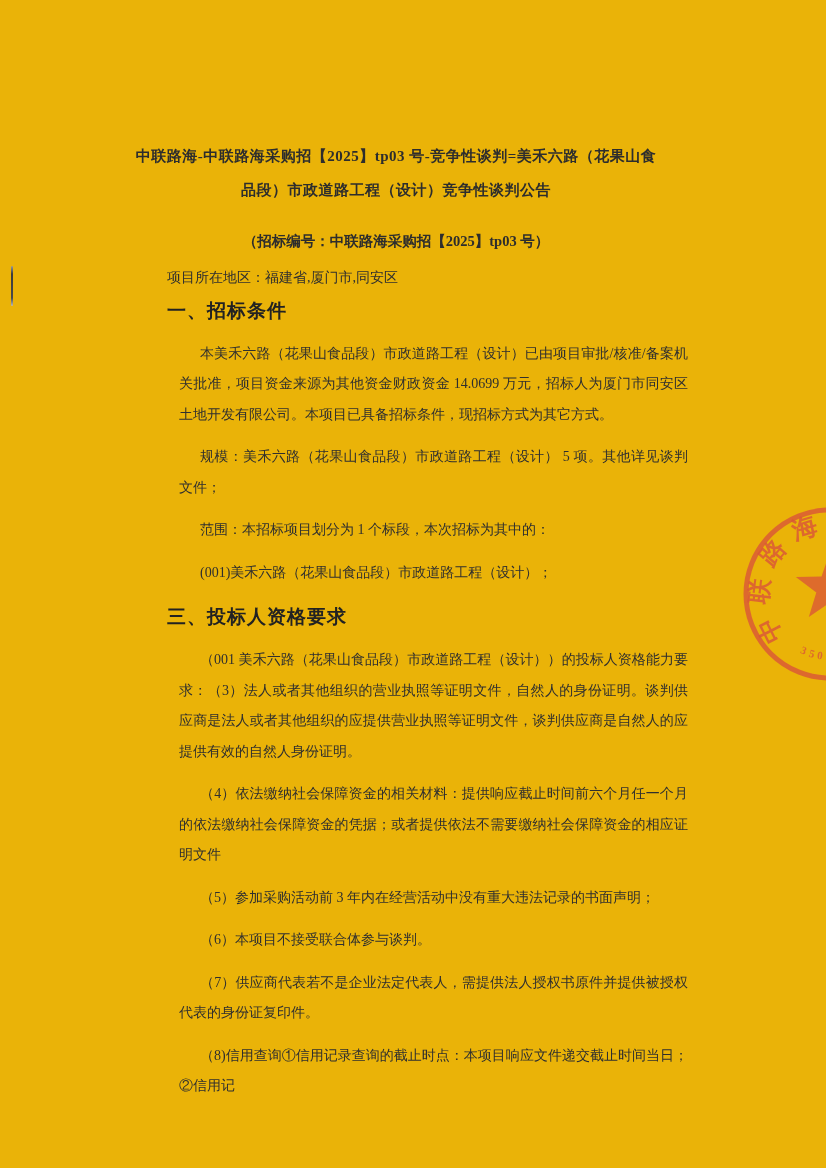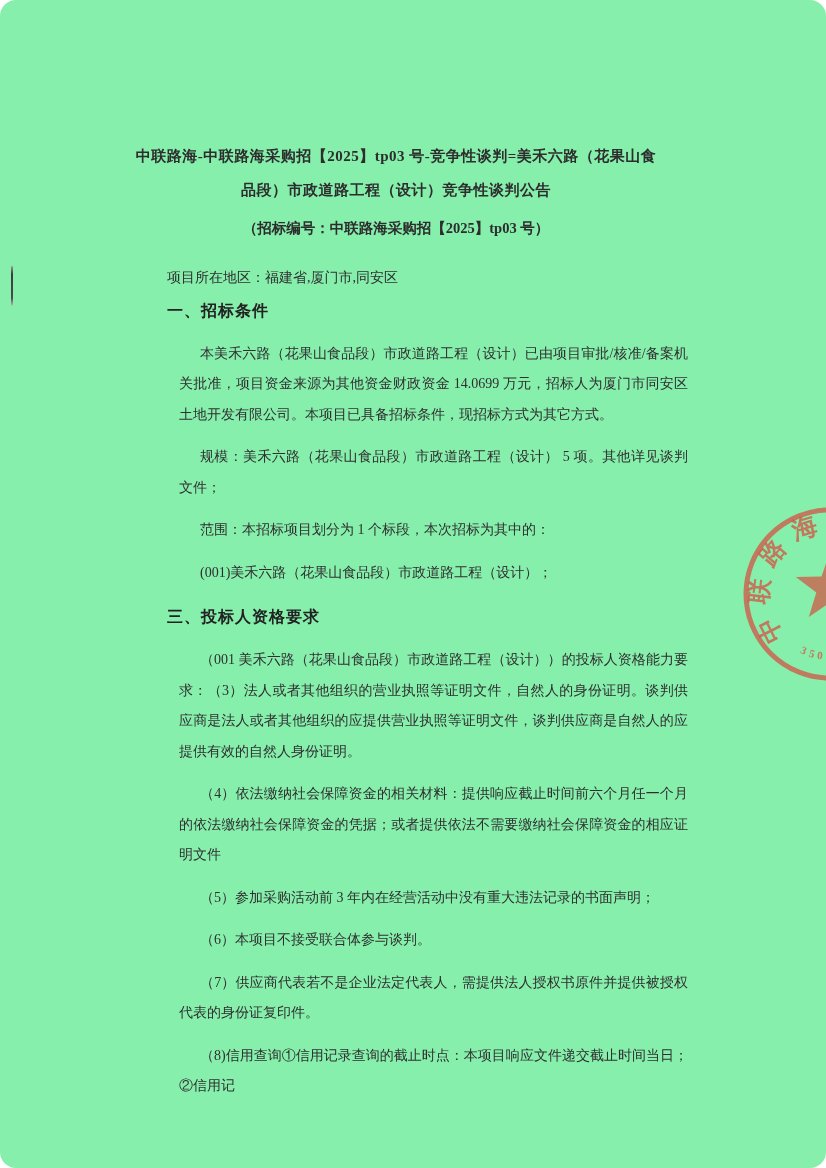--- a/index.html
+++ b/index.html
@@ -5,22 +5,21 @@
   html, body { margin: 0; padding: 0; }
   body {
     width: 826px; height: 1168px;
     background: #ffffff;
     position: relative;
     overflow: hidden;
     font-family: "Liberation Serif", serif;
   }
   .page {
     position: absolute; inset: 0;
-    background: #86efac;
-    border-radius: 16px;
+    background: #eab308;
   }
   
   .artifact-line {
     position: absolute;
     left: 11px; top: 266px;
     width: 2px; height: 40px;
     background: linear-gradient(#9a9a9a, #3c3c3c 20%, #4a4a4a 80%, #bbb);
     border-radius: 1px;
   }
   .doc-title-block {
@@ -32,42 +31,42 @@
   .doc-title {
     font-size: 15px;
     font-weight: bold;
     line-height: 34px;
     letter-spacing: 0.5px;
   }
   .doc-ref {
     font-size: 14.5px;
     font-weight: bold;
     line-height: 32px;
-    margin-top: 5px;
+    margin-top: 18px;
   }
   .doc-body {
     position: absolute;
     top: 263px; left: 167px; width: 533px;
     color: #2f2f2f;
     font-size: 14px;
   }
   .doc-body p.para {
     margin: 12px;
     line-height: 30.5px;
     text-align: justify;
     text-indent: 1.5em;
   }
   .doc-body p.plain {
     margin: 0;
     line-height: 30.5px;
     text-indent: 0;
   }
   .doc-body h3.heading {
     margin: 0;
-    font-size: 16px;
+    font-size: 19px;
     font-weight: bold;
     line-height: 33px;
     letter-spacing: 1px;
     color: #222;
   }
   .seal {
     position: absolute;
     left: 688px; top: 473px;
     width: 176px; height: 236px;
     opacity: 0.88;

